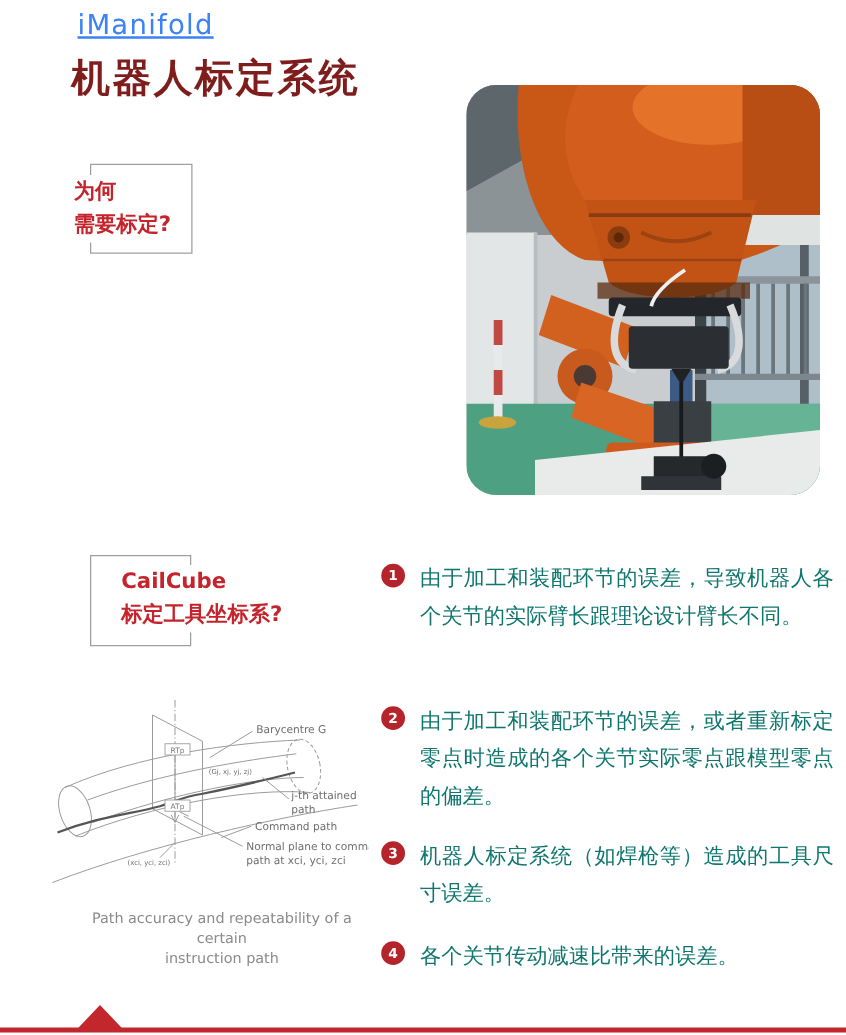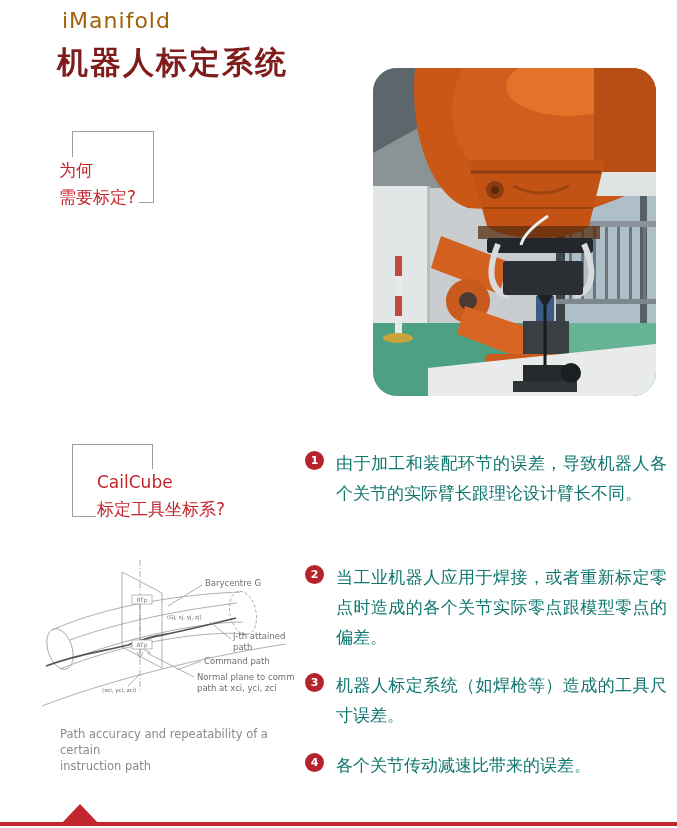--- a/index.html
+++ b/index.html
@@ -1,27 +1,27 @@
 <!DOCTYPE html>
 <html><head>
 <meta charset="utf-8">
 <style>
   html,body{margin:0;padding:0;background:#ffffff;}
   .page{
     position:relative;width:677px;height:828px;overflow:hidden;
     font-family:"DejaVu Sans","Liberation Sans",sans-serif;background:#fff;
   }
   
-  .brand{position:absolute;left:62px;top:8px;font-size:22px;color:#a16207;letter-spacing:1px;}
+  .brand{position:absolute;left:62px;top:8px;font-size:22px;color:#3b82f6;letter-spacing:1px;text-decoration:underline;}
   .title{position:absolute;left:57px;top:42px;font-size:31px;font-weight:800;color:#7f1d1d;letter-spacing:2px;}
   
   .label-box{position:absolute;border:1px solid #9e9e9e;background:transparent;}
   .why-box{left:72px;top:131px;width:80px;height:70px;}
   .err-box{left:72px;top:444px;width:79px;height:71px;}
-  .boxed-label{position:absolute;color:#c4242b;font-weight:400;font-size:17px;line-height:27px;margin-top:17px;}
+  .boxed-label{position:absolute;color:#c4242b;font-weight:700;font-size:17px;line-height:27px;}
   .why-label{left:58px;top:140px;}
   .err-label{left:96px;top:452px;}
   .boxed-label span{display:inline-block;background:#fff;padding:0 3px 0 1px;white-space:nowrap;}
   
   .para{
     position:absolute;left:58px;top:214px;width:285px;
     font-size:17.5px;line-height:28px;color:#595959;text-align:justify;
   }
   .para b{font-weight:700;color:#4f4f4f;}
   
@@ -30,21 +30,21 @@
   .item{position:absolute;left:305px;width:362px;}
   .badge{
     position:absolute;left:0;top:3px;width:19px;height:19px;border-radius:50%;
     background:#b5242b;color:#fff;font-size:11px;font-weight:700;line-height:19px;text-align:center;
   }
   .item-text{margin-left:31px;width:331px;font-size:17px;line-height:30px;color:#0f766e;text-align:justify;}
   .item1{top:448px;} .item2{top:562px;} .item3{top:670px;} .item4{top:750px;}
   
   .diagram{position:absolute;left:30px;top:556px;width:265px;height:170px;}
   .caption{
-    position:absolute;left:60px;top:726px;width:235px;
+    position:absolute;left:60px;top:726px;width:235px;text-align:center;
     font-size:11.5px;line-height:16px;color:#8a8a8a;
   }
   
   .footer-line{position:absolute;left:0;top:822px;width:677px;height:4px;background:#c1272d;}
   .footer-triangle{
     position:absolute;left:61px;top:804px;width:0;height:0;
     border-left:19px solid transparent;border-right:19px solid transparent;border-bottom:20px solid #c1272d;
   }
   svg text{font-family:"DejaVu Sans","Liberation Sans",sans-serif;}
 </style>
@@ -149,21 +149,21 @@
     <span>CailCube</span><br>
     <span>标定工具坐标系?</span>
   </div>
 
   <div class="item item1">
     <div class="badge">1</div>
     <div class="item-text">由于加工和装配环节的误差，导致机器人各个关节的实际臂长跟理论设计臂长不同。</div>
   </div>
   <div class="item item2">
     <div class="badge">2</div>
-    <div class="item-text">当工业机器人应用于焊接，或者重新标定零点时造成的各个关节实际零点跟模型零点的偏差。</div>
+    <div class="item-text">由于加工和装配环节的误差，或者重新标定零点时造成的各个关节实际零点跟模型零点的偏差。</div>
   </div>
   <div class="item item3">
     <div class="badge">3</div>
     <div class="item-text">机器人标定系统（如焊枪等）造成的工具尺寸误差。</div>
   </div>
   <div class="item item4">
     <div class="badge">4</div>
     <div class="item-text">各个关节传动减速比带来的误差。</div>
   </div>
 

